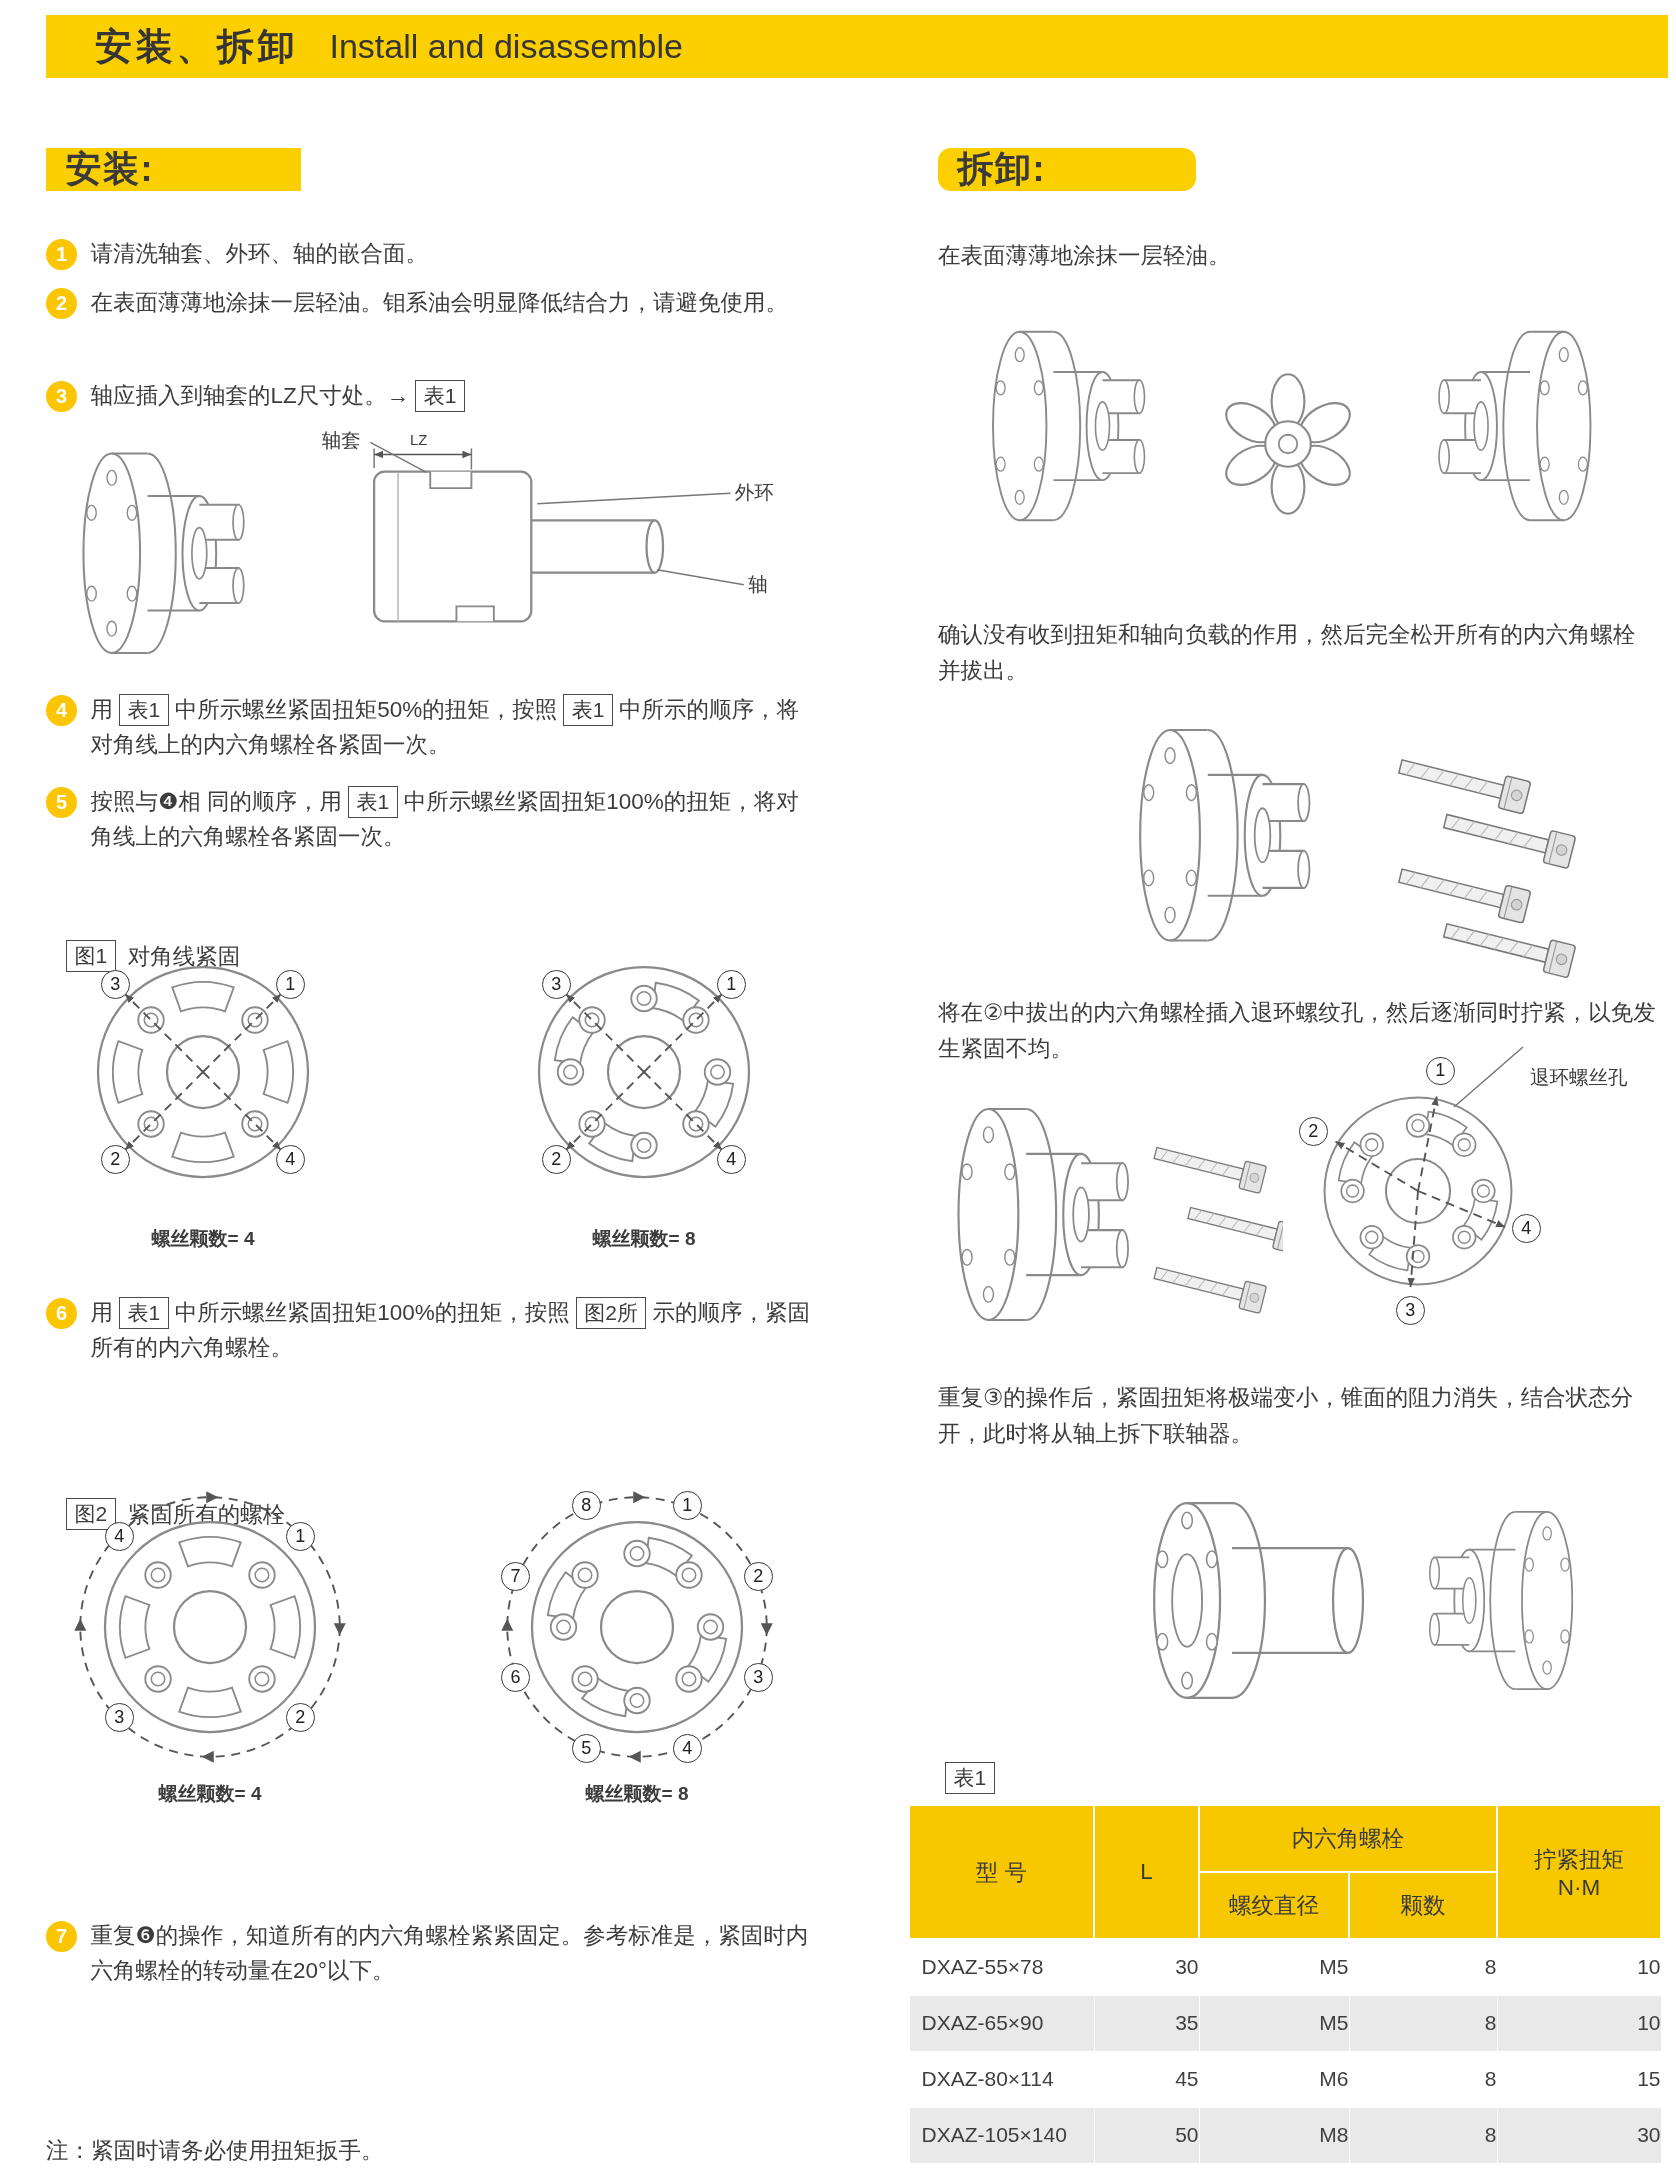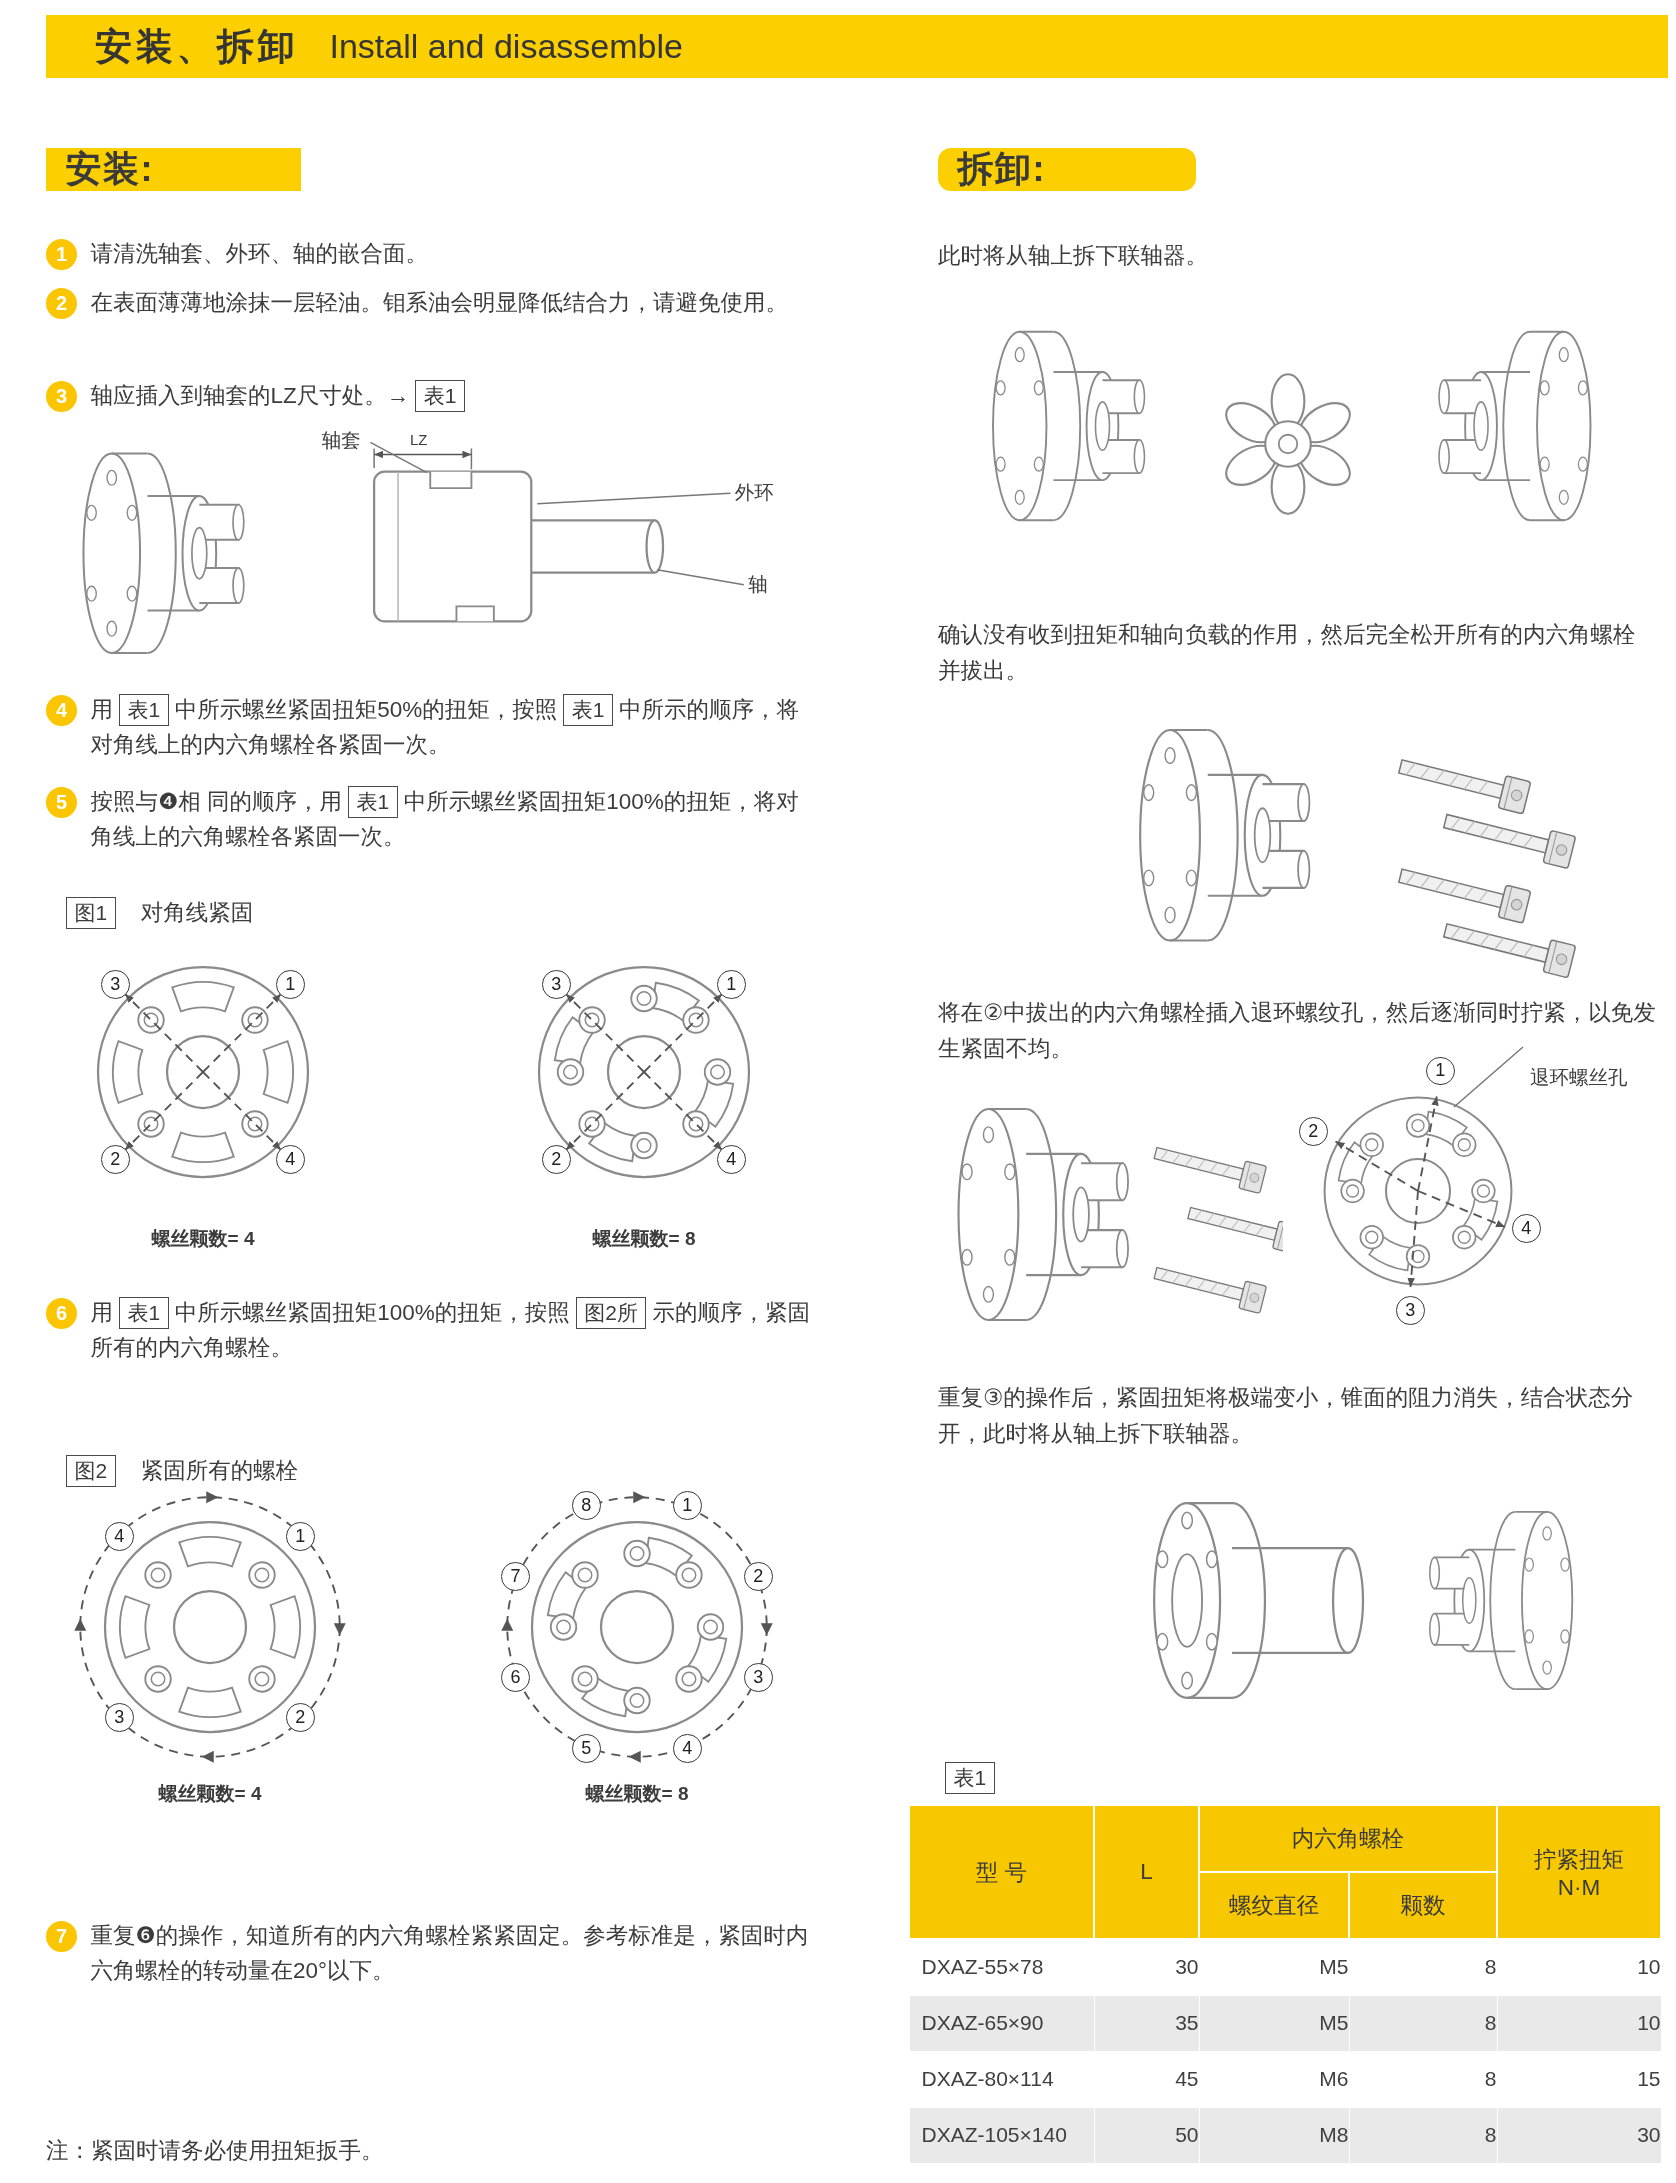--- a/index.html
+++ b/index.html
@@ -15,21 +15,21 @@
            padding-left:19.5px; font-size:36px; font-weight:bold; color:#3a3a3a; letter-spacing:1.5px; }
 
   .step { position:absolute; display:flex; gap:13.5px; font-size:22.5px; line-height:1.55; color:#3c3c3c; }
   .stepnum { flex:0 0 auto; width:31px; height:31px; border-radius:50%; background:#FBC600; color:#fff;
              font-size:20px; font-weight:bold; display:flex; align-items:center; justify-content:center; margin-top:2.2px; }
   .steptext { flex:1; }
 
   .boxref { display:inline-block; border:1.5px solid #4a4a4a; padding:0 7.5px; line-height:30px;
             font-size:21px; margin:0 6px; background:#fff; color:#3c3c3c; }
 
-  .figlabel { position:absolute; display:flex; align-items:flex-start; gap:25px; font-size:22.5px; color:#3c3c3c; }
+  .figlabel { position:absolute; display:flex; align-items:center; gap:12px; font-size:22.5px; color:#3c3c3c;margin-top:43px; }
 
   .para { position:absolute; font-size:22.5px; line-height:1.6; color:#3c3c3c; }
   .note { position:absolute; font-size:22.5px; color:#3c3c3c;text-align:center; }
 
   .fig-container { position:absolute; }
   .callout { position:absolute; width:28.5px; height:28.5px; border:1.9px solid #3a3a3a; border-radius:50%;
              background:#fff; display:flex; align-items:center; justify-content:center;
              font-size:18px; color:#222; z-index:3; }
   .caption { position:absolute; top:304px; width:100%; text-align:center; font-size:19px; font-weight:bold; color:#3c3c3c; }
 
@@ -302,21 +302,21 @@
 
   <div class="step" style="left:46px; top:1919px; width:764px;">
     <span class="stepnum">7</span>
     <div class="steptext">重复❻的操作，知道所有的内六角螺栓紧紧固定。参考标准是，紧固时内六角螺栓的转动量在20°以下。</div>
   </div>
 
   <div class="note" style="left:46px; top:2135px;">注：紧固时请务必使用扭矩扳手。</div>
 
   <div class="badge" style="left:938px; top:148px; width:258px;border-radius:13px;">拆卸:</div>
 
-  <div class="para" style="left:938px; top:238px; width:712px;">此时将从轴上拆下联轴器。</div>
+  <div class="para" style="left:938px; top:238px; width:712px;">在表面薄薄地涂抹一层轻油。</div>
 
   <svg style="position:absolute; left:966px; top:294px;" width="659" height="300" viewBox="0 0 880 400">
     <use href="#clamphub" transform="translate(25,40) scale(0.85)"></use>
     <use href="#spider" transform="translate(430,200) scale(0.95)"></use>
     <use href="#clamphub" transform="translate(845,40) scale(-0.85,0.85)"></use>
   </svg>
 
   <div class="para" style="left:938px; top:617px; width:719px;">确认没有收到扭矩和轴向负载的作用，然后完全松开所有的内六角螺栓并拔出。</div>
 
   <svg style="position:absolute; left:1101px; top:695px;" width="524" height="300" viewBox="0 0 700 400">

